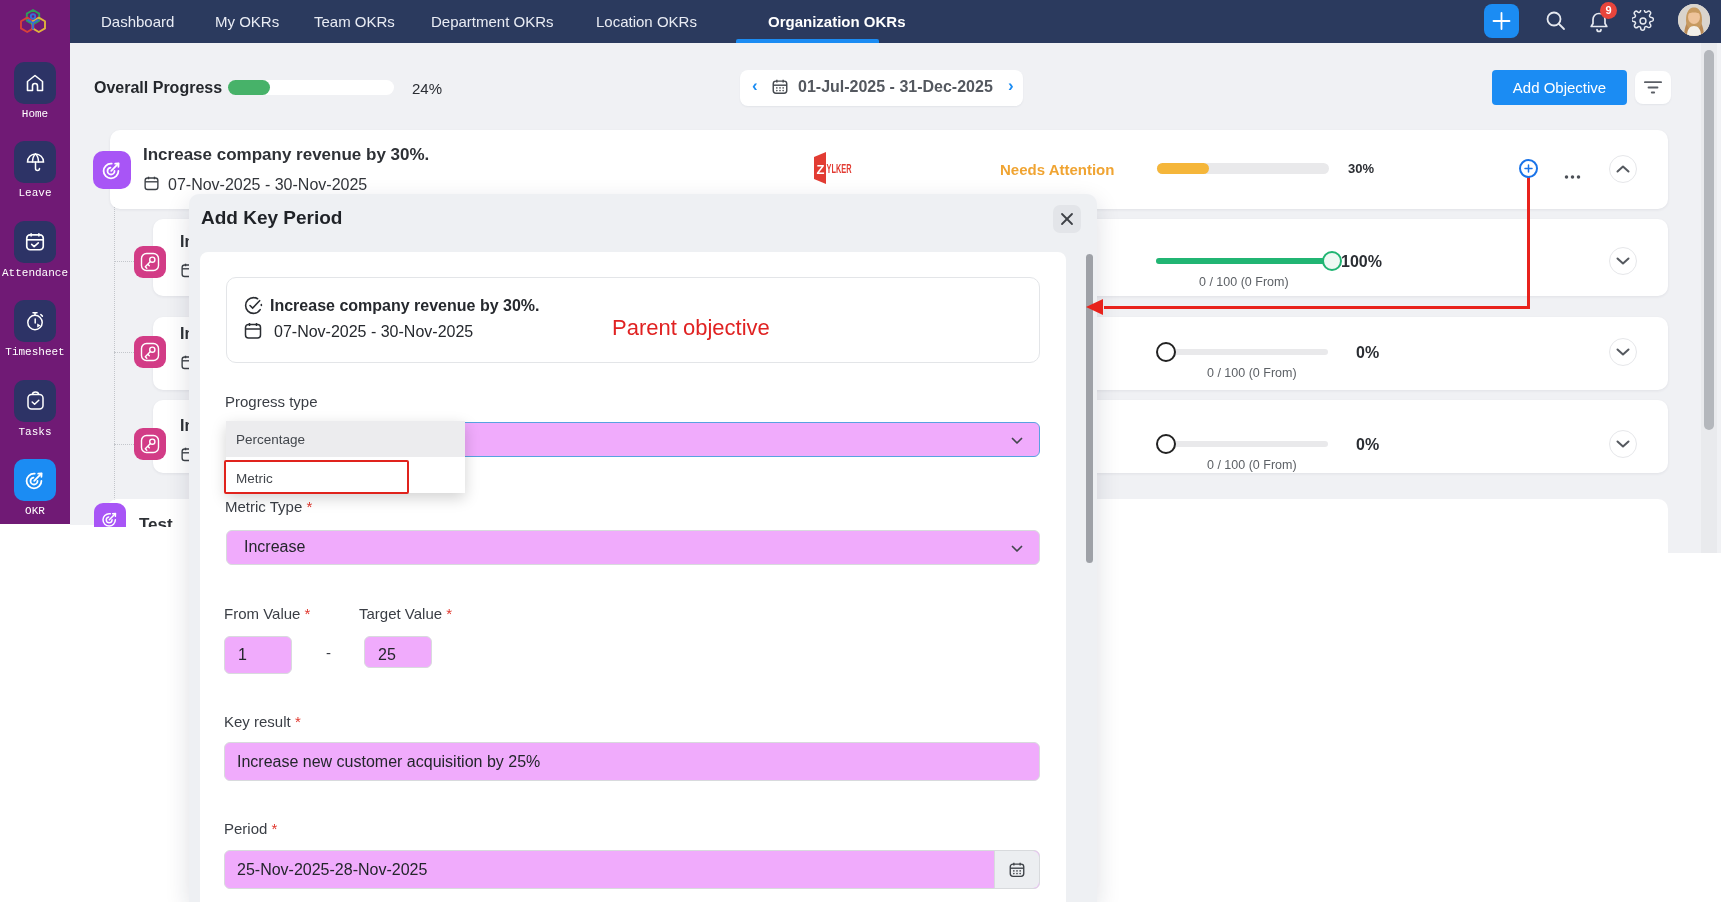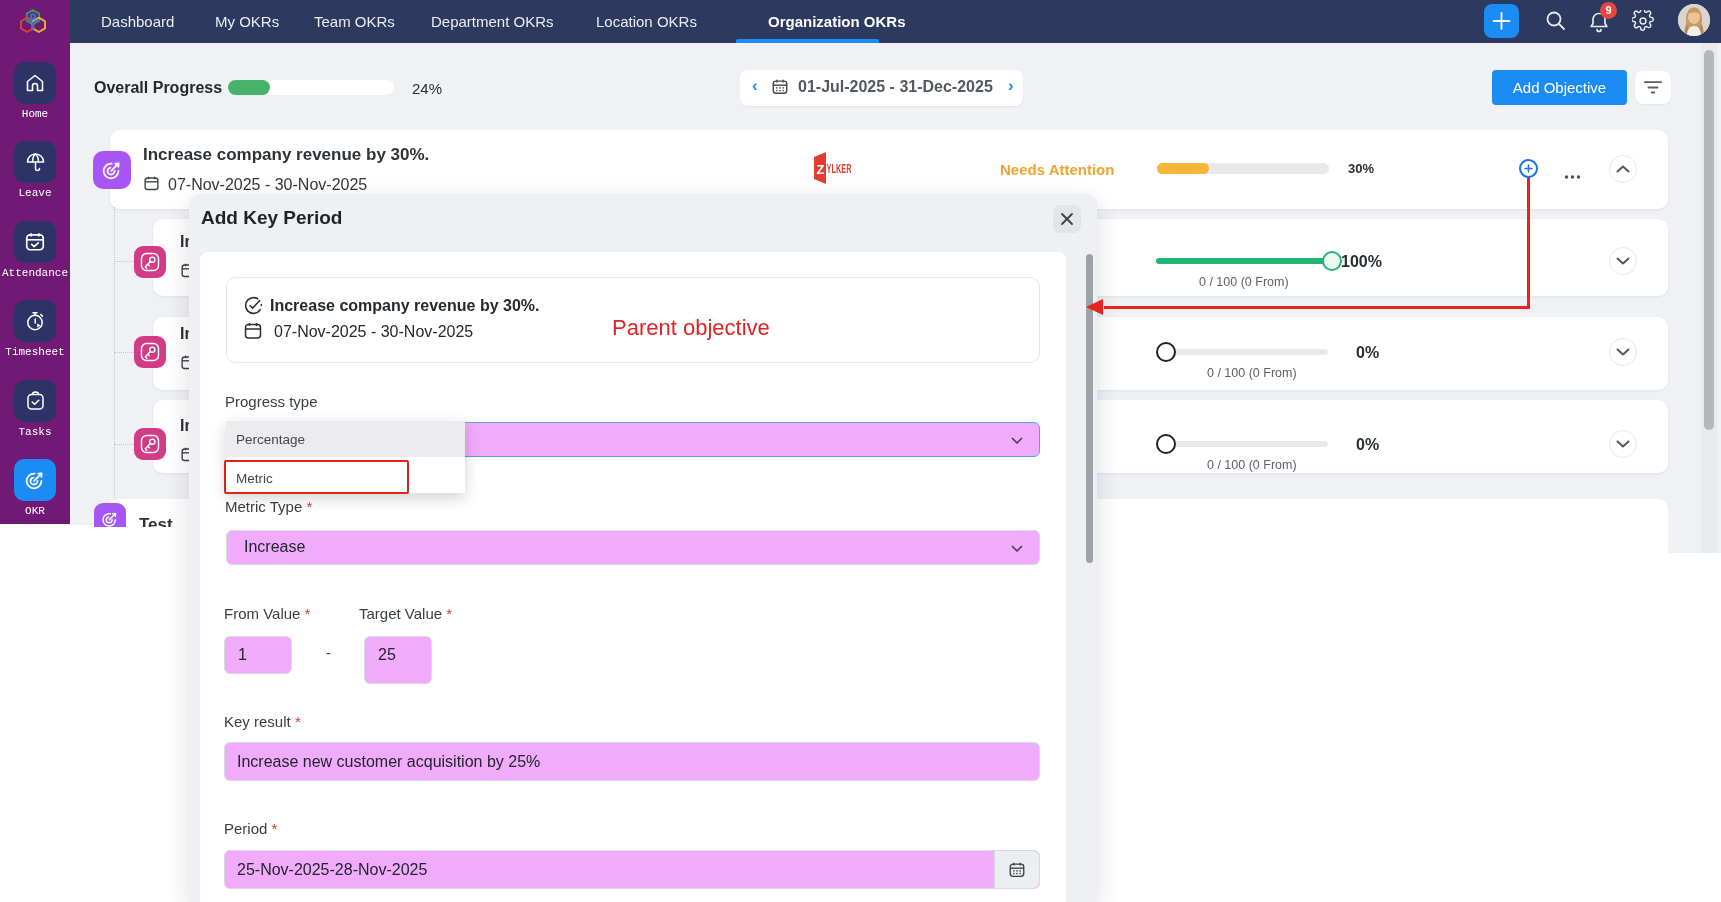--- a/index.html
+++ b/index.html
@@ -409,21 +409,21 @@
       <svg class="chev" style="left:784px; top:12px;" width="12" height="8" viewBox="0 0 12 8" fill="none" stroke="#42464c" stroke-width="1.7" stroke-linecap="round" stroke-linejoin="round">
           <path d="M1.5 1.5 L6 6 L10.5 1.5"></path>
         </svg>
     </div>
     <div class="label15" style="left:24px; top:353px;">From Value <span class="star">*</span></div>
     <div class="label15" style="left:159px; top:353px;">Target Value <span class="star">*</span></div>
     <div class="select" style="left:24px; top:384px; width:68px; height:38px;">
         <span class="input-text" style="left:13px;top:9px;">1</span>
       </div>
     <div class="label15" style="left:126px; top:392px;">-</div>
-    <div class="select" style="left:164px; top:384px; width:68px; height:48px;">
+    <div class="select" style="left:164px; top:384px; width:68px; height:32px;">
         <span class="input-text" style="left:13px;top:9px;">25</span>
       </div>
     <div class="label15" style="left:24px; top:461px;">Key result <span class="star">*</span></div>
     <div class="select" style="left:24px; top:490px; width:816px; height:39px;">
         <span class="input-text" style="left:12px;top:10px;">Increase new customer acquisition by 25%</span>
       </div>
     <div class="label15" style="left:24px; top:568px;">Period <span class="star">*</span></div>
     <div class="select" style="left:24px; top:598px; width:816px; height:39px;">
       <span class="input-text" style="left:12px;top:10px;">25-Nov-2025-28-Nov-2025</span>
       <div style="position:absolute; right:0; top:0; width:45px; height:37px; background:#eceef1; border-radius:0 6px 6px 0; border-left:1px solid #d8dadd; display:flex; align-items:center; justify-content:center;">

